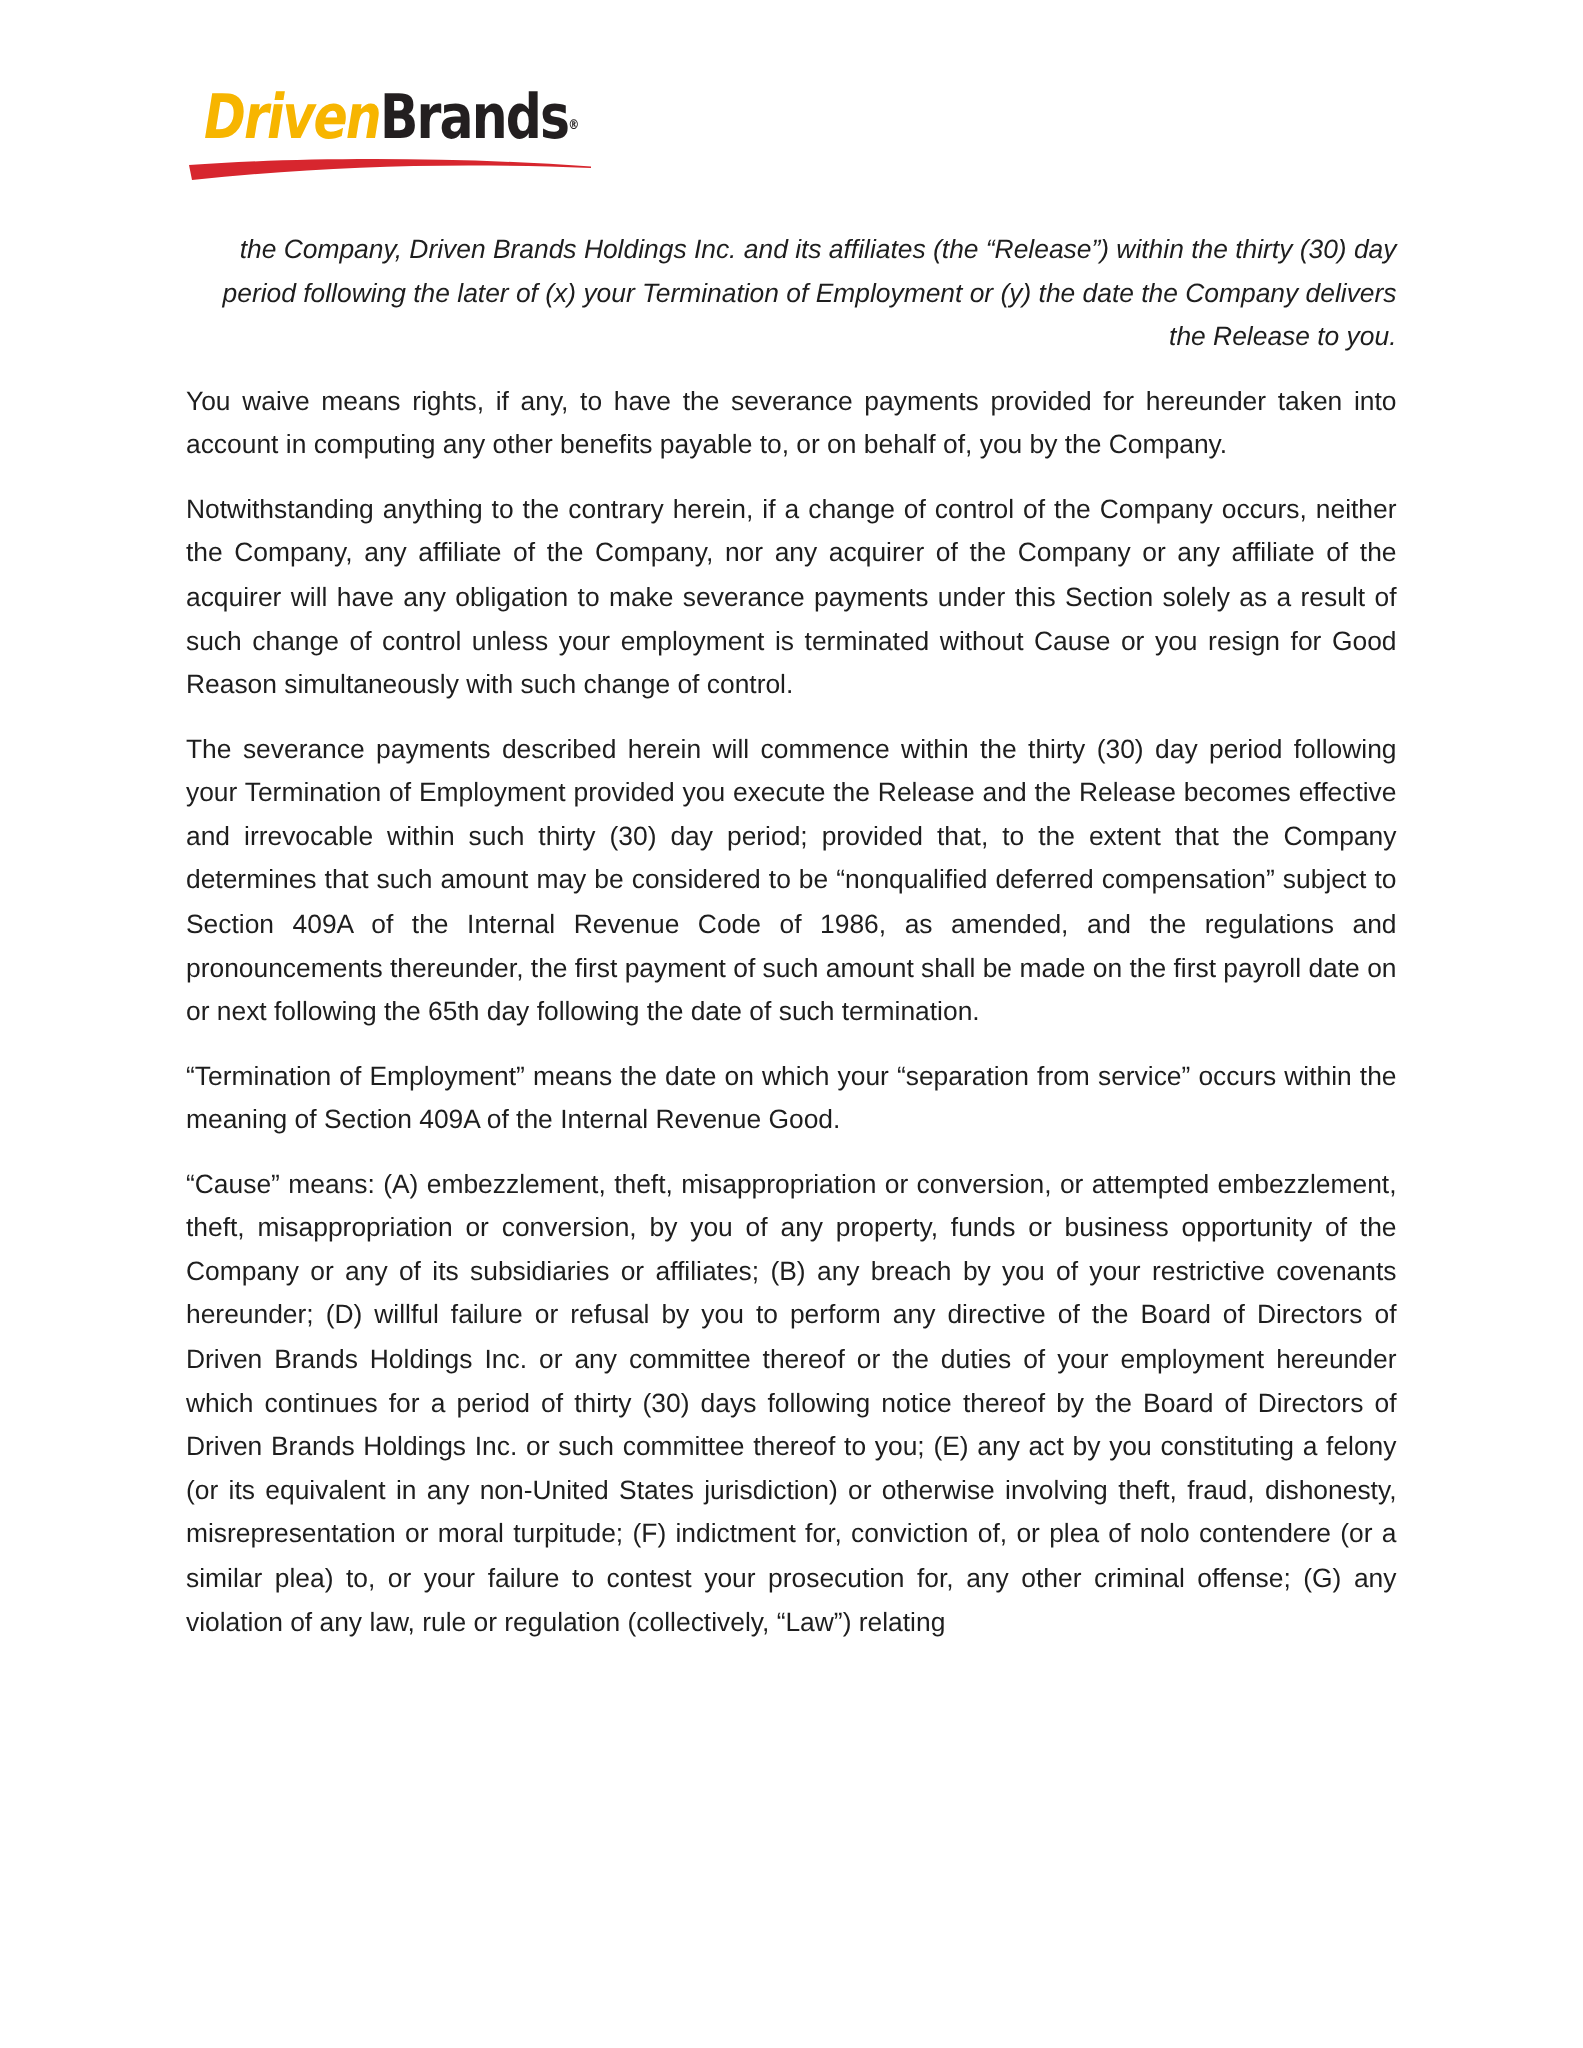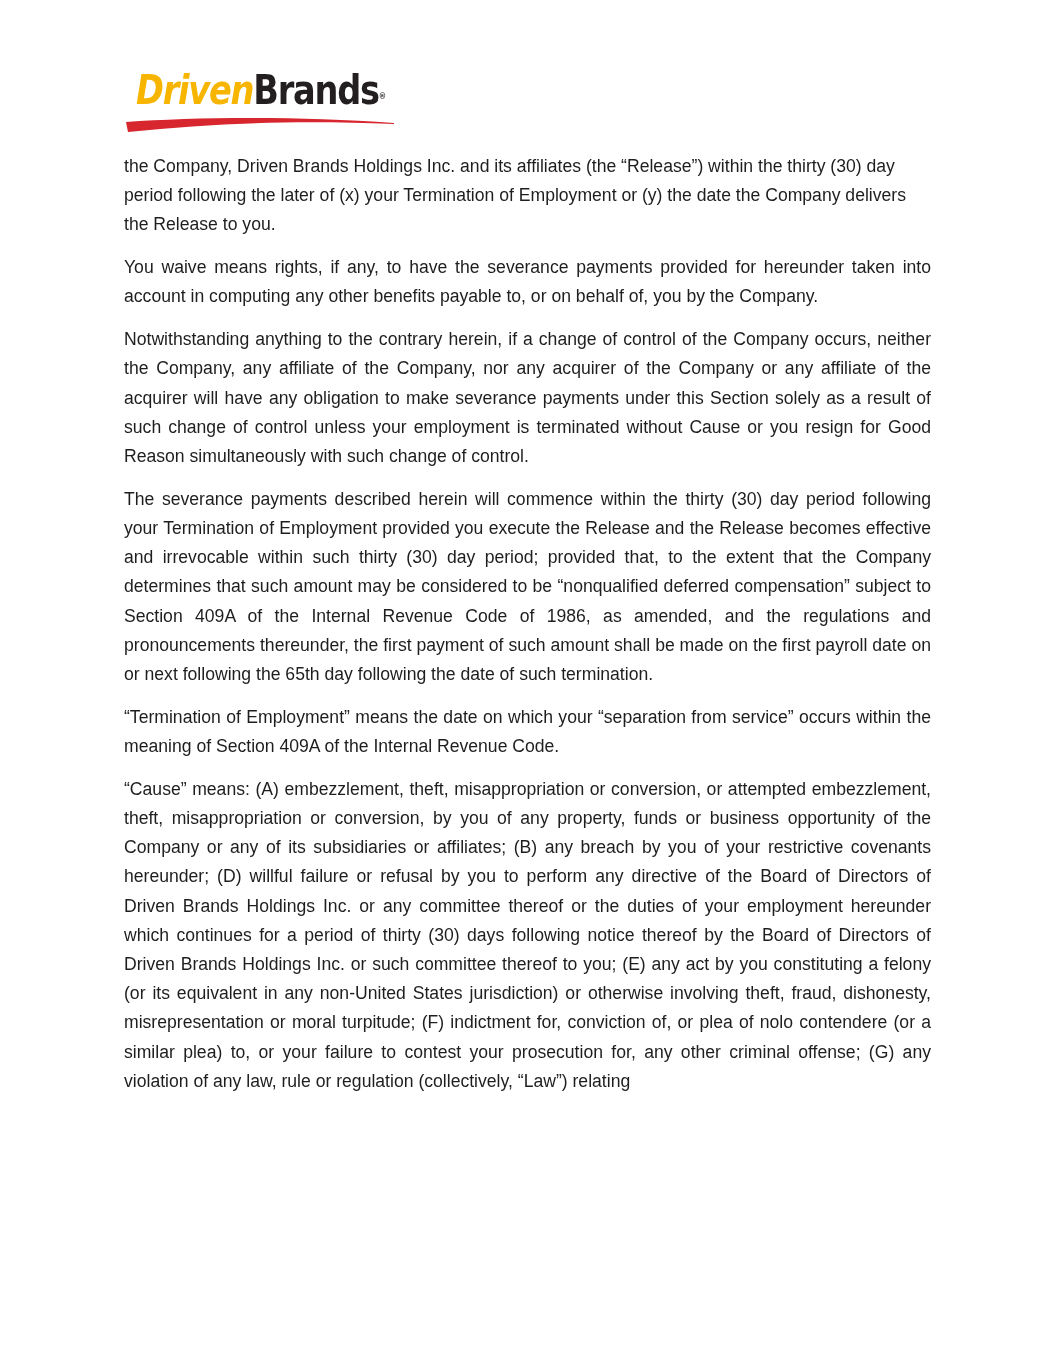--- a/index.html
+++ b/index.html
@@ -18,21 +18,21 @@
     .page {
       position: absolute;
       left: 0; top: 0;
       width: 1055px;
       height: 1365px;
       background: #fff;
     }
     .logo {
       position: absolute;
       left: 126px;
-      top: 68px;
+      top: 56px;
       width: 270px;
       height: 66px;
     }
     .logo-text {
       position: absolute;
       left: 10px;
       top: 0;
       font-family: "DejaVu Sans", sans-serif;
       font-weight: bold;
       font-size: 41px;
@@ -71,21 +71,22 @@
       font-size: 17.6px;
       line-height: 29.2px;
       color: #1e1e1e;
     }
     .content p {
       margin: 0 0 13.6px 0;
       text-align: justify;
       font-stretch: condensed;
     }
     .content p.first {
-      text-align: left;
+      text-align: right;
+      font-style: italic;
     }
   </style>
 </head>
 <body>
 
 <div class="page">
 
   <div class="logo">
     <div class="logo-text">
       <span class="logo-driven">Driven</span><span class="logo-brands">Brands</span><span class="logo-reg">®</span>
@@ -93,17 +94,17 @@
     <svg class="logo-swoosh" viewBox="0 0 268 20" preserveAspectRatio="none">
       <path d="M0,8 C70,3 170,2 268,9 L268,10 C170,6 90,9 2,18 Z" fill="#d7262e"></path>
     </svg>
   </div>
 
   <div class="content">
     <p class="first">the Company, Driven Brands Holdings Inc. and its affiliates (the “Release”) within the thirty (30) day period following the later of (x) your Termination of Employment or (y) the date the Company delivers the Release to you.</p>
     <p>You waive means rights, if any, to have the severance payments provided for hereunder taken into account in computing any other benefits payable to, or on behalf of, you by the Company.</p>
     <p>Notwithstanding anything to the contrary herein, if a change of control of the Company occurs, neither the Company, any affiliate of the Company, nor any acquirer of the Company or any affiliate of the acquirer will have any obligation to make severance payments under this Section solely as a result of such change of control unless your employment is terminated without Cause or you resign for Good Reason simultaneously with such change of control.</p>
     <p>The severance payments described herein will commence within the thirty (30) day period following your Termination of Employment provided you execute the Release and the Release becomes effective and irrevocable within such thirty (30) day period; provided that, to the extent that the Company determines that such amount may be considered to be “nonqualified deferred compensation” subject to Section 409A of the Internal Revenue Code of 1986, as amended, and the regulations and pronouncements thereunder, the first payment of such amount shall be made on the first payroll date on or next following the 65th day following the date of such termination.</p>
-    <p>“Termination of Employment” means the date on which your “separation from service” occurs within the meaning of Section 409A of the Internal Revenue Code.</p>
+    <p>“Termination of Employment” means the date on which your “separation from service” occurs within the meaning of Section 409A of the Internal Revenue Good.</p>
     <p>“Cause” means: (A) embezzlement, theft, misappropriation or conversion, or attempted embezzlement, theft, misappropriation or conversion, by you of any property, funds or business opportunity of the Company or any of its subsidiaries or affiliates; (B) any breach by you of your restrictive covenants hereunder; (D) willful failure or refusal by you to perform any directive of the Board of Directors of Driven Brands Holdings Inc. or any committee thereof or the duties of your employment hereunder which continues for a period of thirty (30) days following notice thereof by the Board of Directors of Driven Brands Holdings Inc. or such committee thereof to you; (E) any act by you constituting a felony (or its equivalent in any non-United States jurisdiction) or otherwise involving theft, fraud, dishonesty, misrepresentation or moral turpitude; (F) indictment for, conviction of, or plea of nolo contendere (or a similar plea) to, or your failure to contest your prosecution for, any other criminal offense; (G) any violation of any law, rule or regulation (collectively, “Law”) relating</p>
   </div>
 
 </div>
 
 </body></html>

